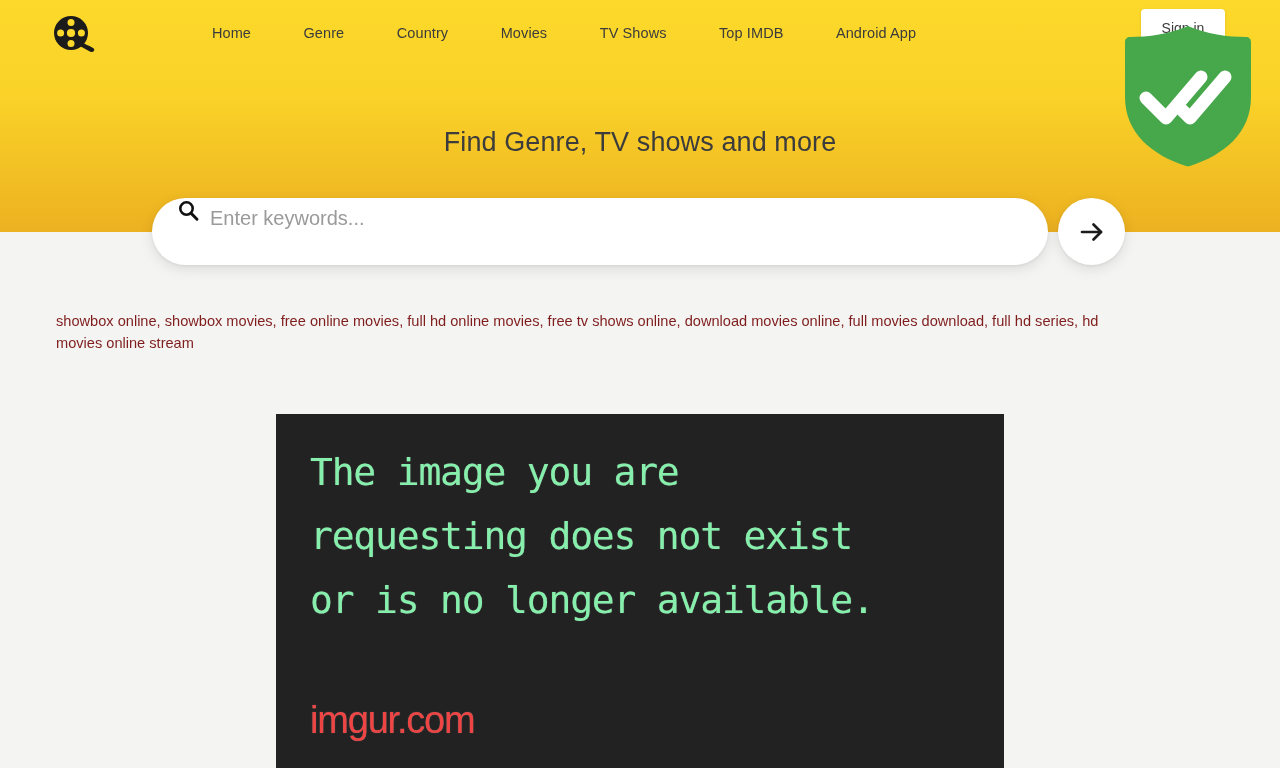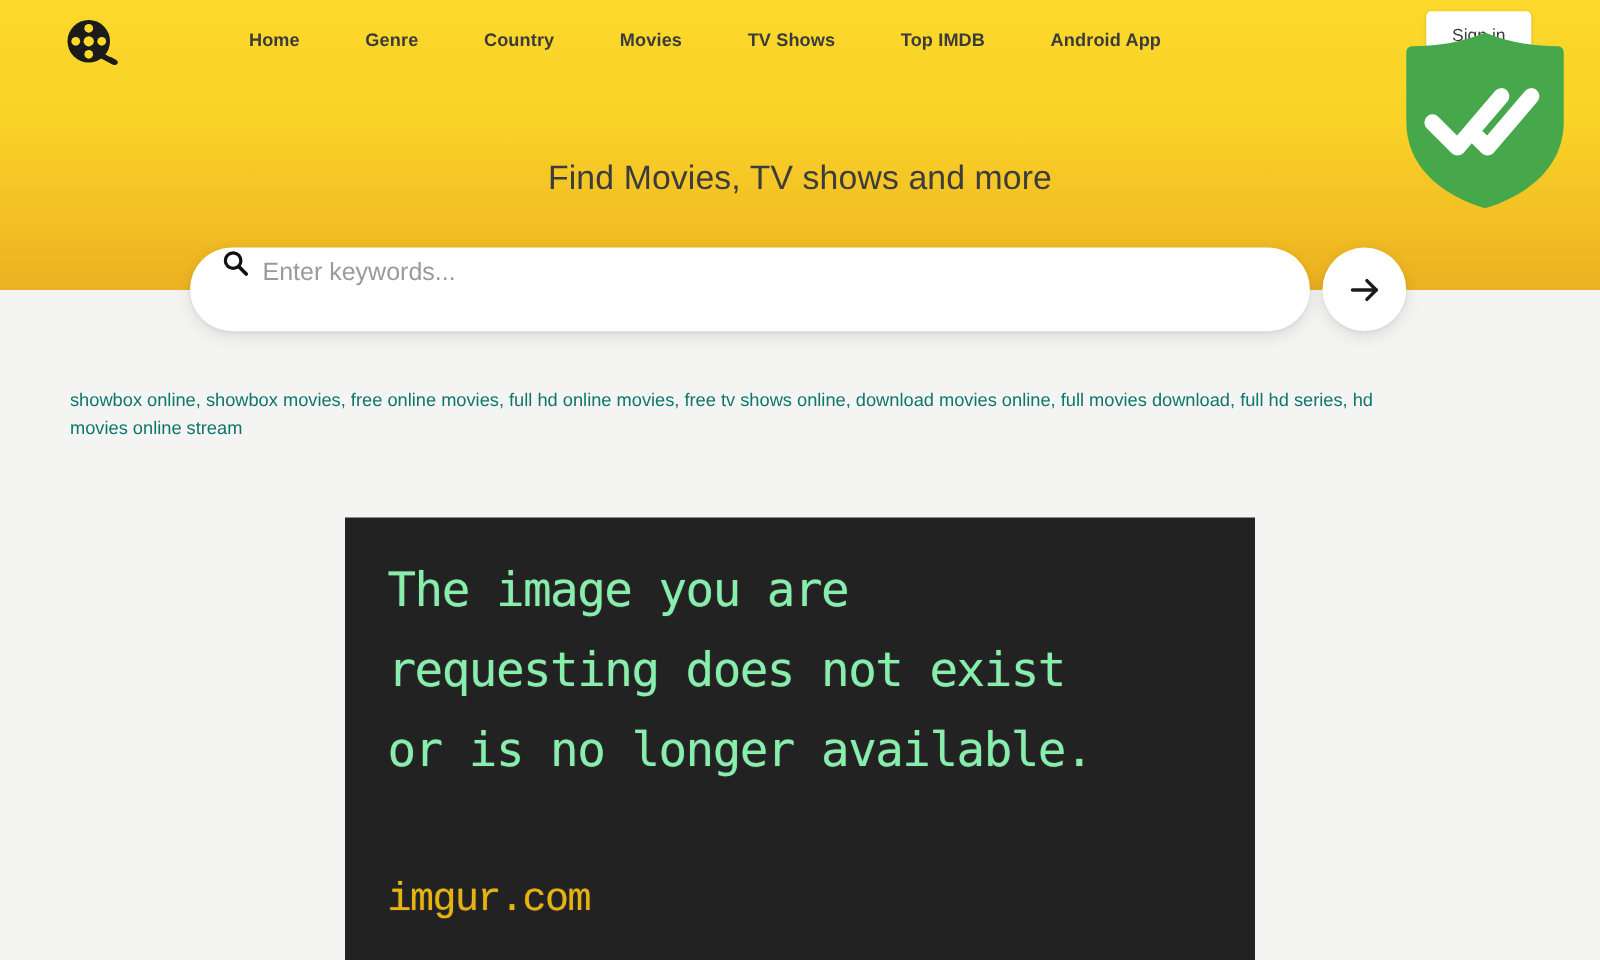--- a/index.html
+++ b/index.html
@@ -43,21 +43,20 @@
   }
 
   
   .nav {
     position: absolute;
     left: 0;
     top: 24px;
     width: 1152px;
     text-align: center;
     white-space: nowrap;
-    font-weight: bold;
   }
   .nav-item {
     display: inline-block;
     color: #3b3b3b;
     font-size: 14.5px;
     line-height: 18px;
     text-decoration: none;
     margin: 0 24px;
     letter-spacing: .1px;
     cursor: pointer;
@@ -178,21 +177,21 @@
     position: relative;
     width: 1280px;
     background: #f4f4f3;
   }
   .keywords {
     margin: 0;
     padding: 78px 56px 0 56px;
     width: 1180px;
     font-size: 14.6px;
     line-height: 22px;
-    color: #0f766e;
+    color: #7f1d1d;
   }
 
   .figure {
     margin: 60px 0 0 0;
     padding: 0;
     display: flex;
     justify-content: center;
   }
   .broken-image {
     width: 728px;
@@ -211,23 +210,23 @@
     font-size: 38px;
     line-height: 64px;
     letter-spacing: -1.2px;
     white-space: pre-line;
     text-shadow: 0 0 1px rgba(255,255,255,.35);
   }
   .broken-image-domain {
     position: absolute;
     left: 34px;
     top: 282px;
-    color: #eab308;
-    font-family: Liberation Mono, monospace;
-    font-size: 32px;
+    color: #ef4444;
+    font-family: Liberation Sans, sans-serif;
+    font-size: 38px;
     line-height: 48px;
     letter-spacing: -1.2px;
     text-shadow: 0 0 1px rgba(255,255,255,.35);
   }
 </style>
 </head>
 <body>
 
 <div class="hero">
 
@@ -266,21 +265,21 @@
         <path d="M22 70 L40 70 L53 84 L53 101 L35 101 Z" fill="#47a84b"></path>
         <g stroke="#ffffff" stroke-width="13" stroke-linecap="round" stroke-linejoin="round" fill="none">
           <path d="M24 73 L44 93 L79 52"></path>
           <path d="M60 85 L68 93 L103 52"></path>
         </g>
       </svg>
     </div>
 
   </div>
 
-  <h1 class="headline">Find Movies, TV shows and more</h1>
+  <h1 class="headline">Find Genre, TV shows and more</h1>
 
   <div class="search-wrap">
     <div class="search-box">
       <span class="search-icon">
         <svg viewBox="0 0 24 24" width="24" height="24" xmlns="http://www.w3.org/2000/svg">
           <circle cx="10.5" cy="10.5" r="6.2" fill="none" stroke="#101010" stroke-width="2.6"></circle>
           <line x1="15.2" y1="15.4" x2="21" y2="21.2" stroke="#101010" stroke-width="2.9" stroke-linecap="round"></line>
         </svg>
       </span>
       <input class="search-input" type="text" placeholder="Enter keywords..." value="" style="">

